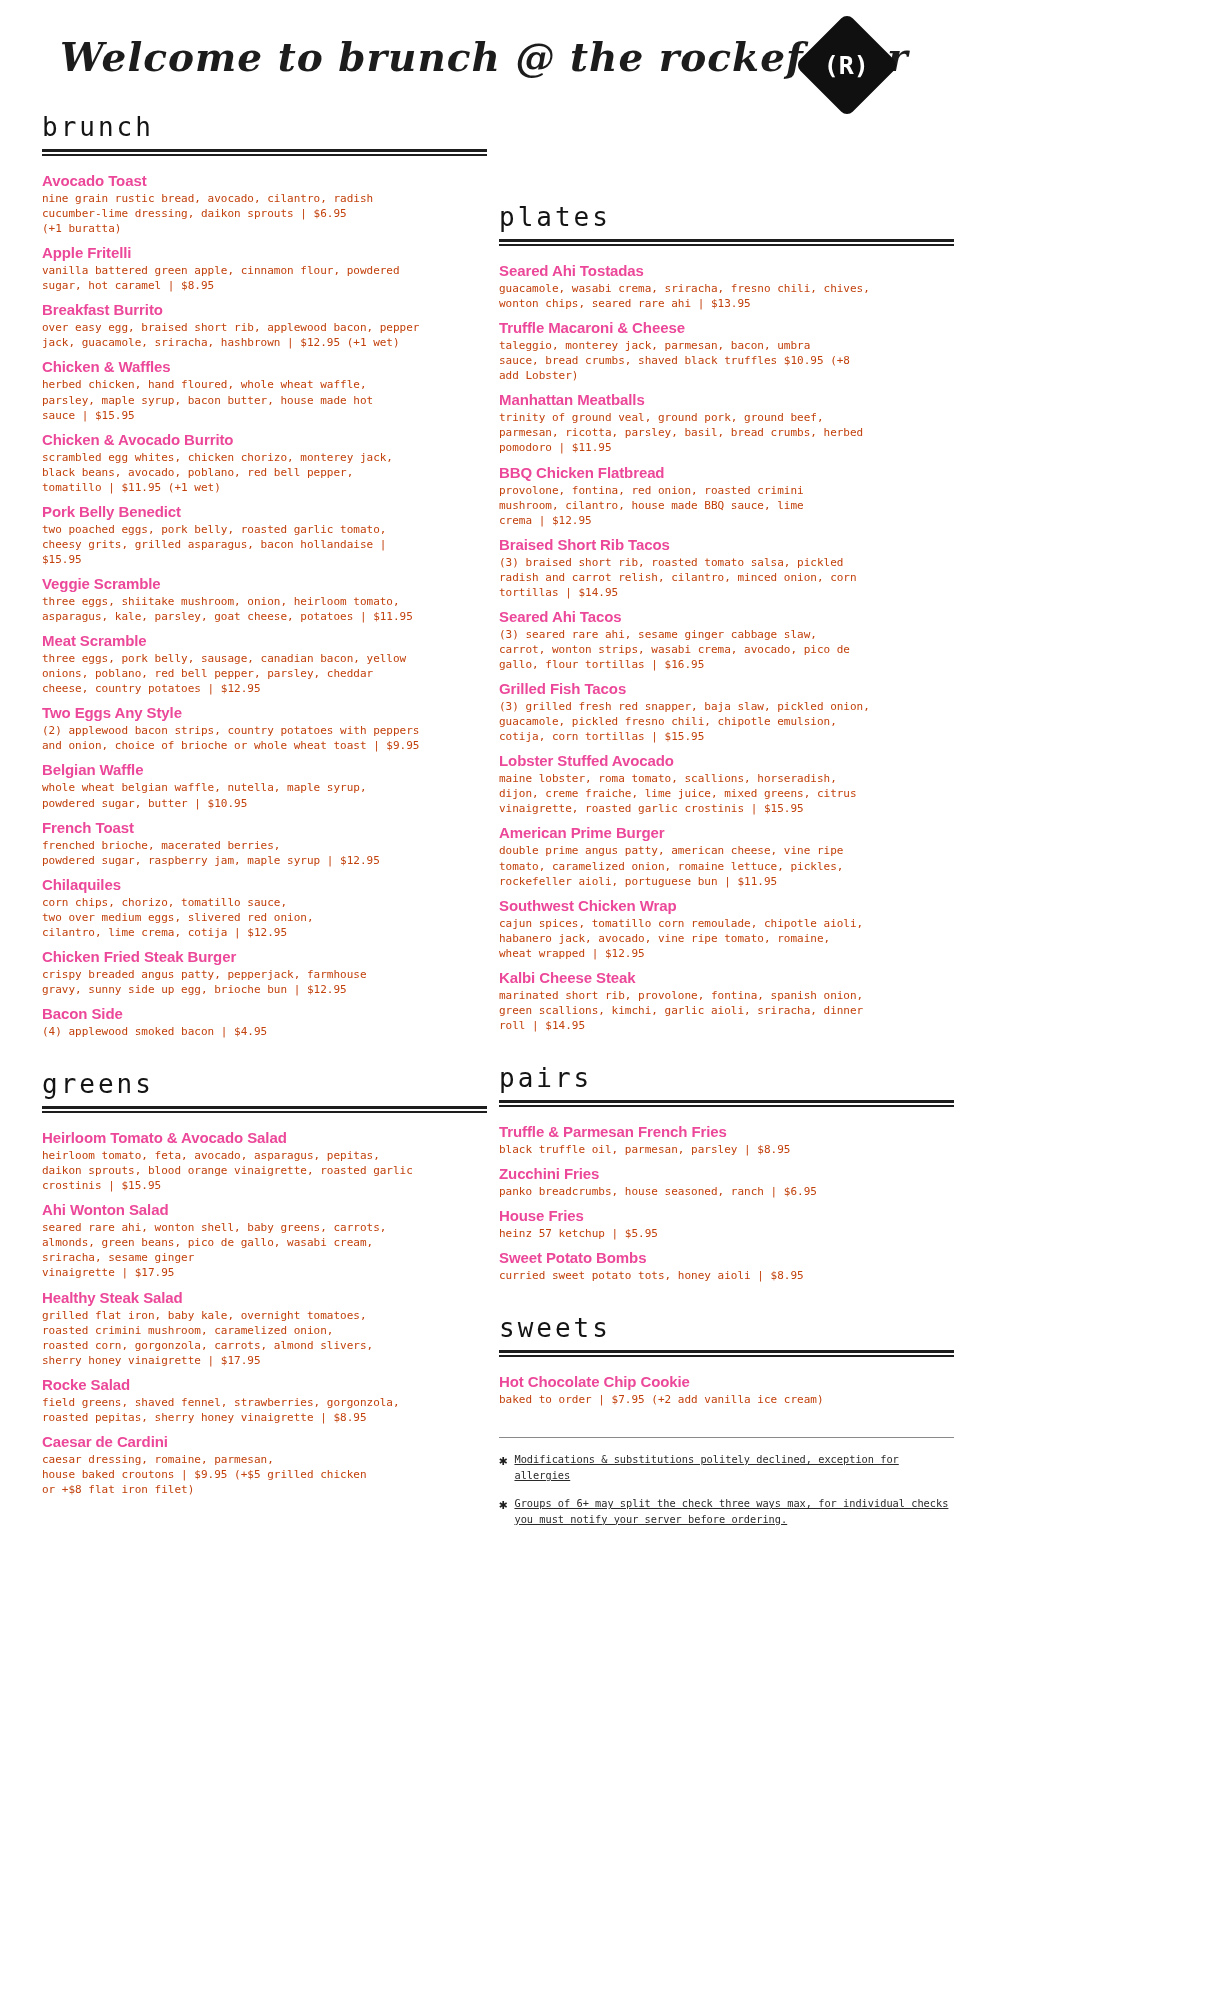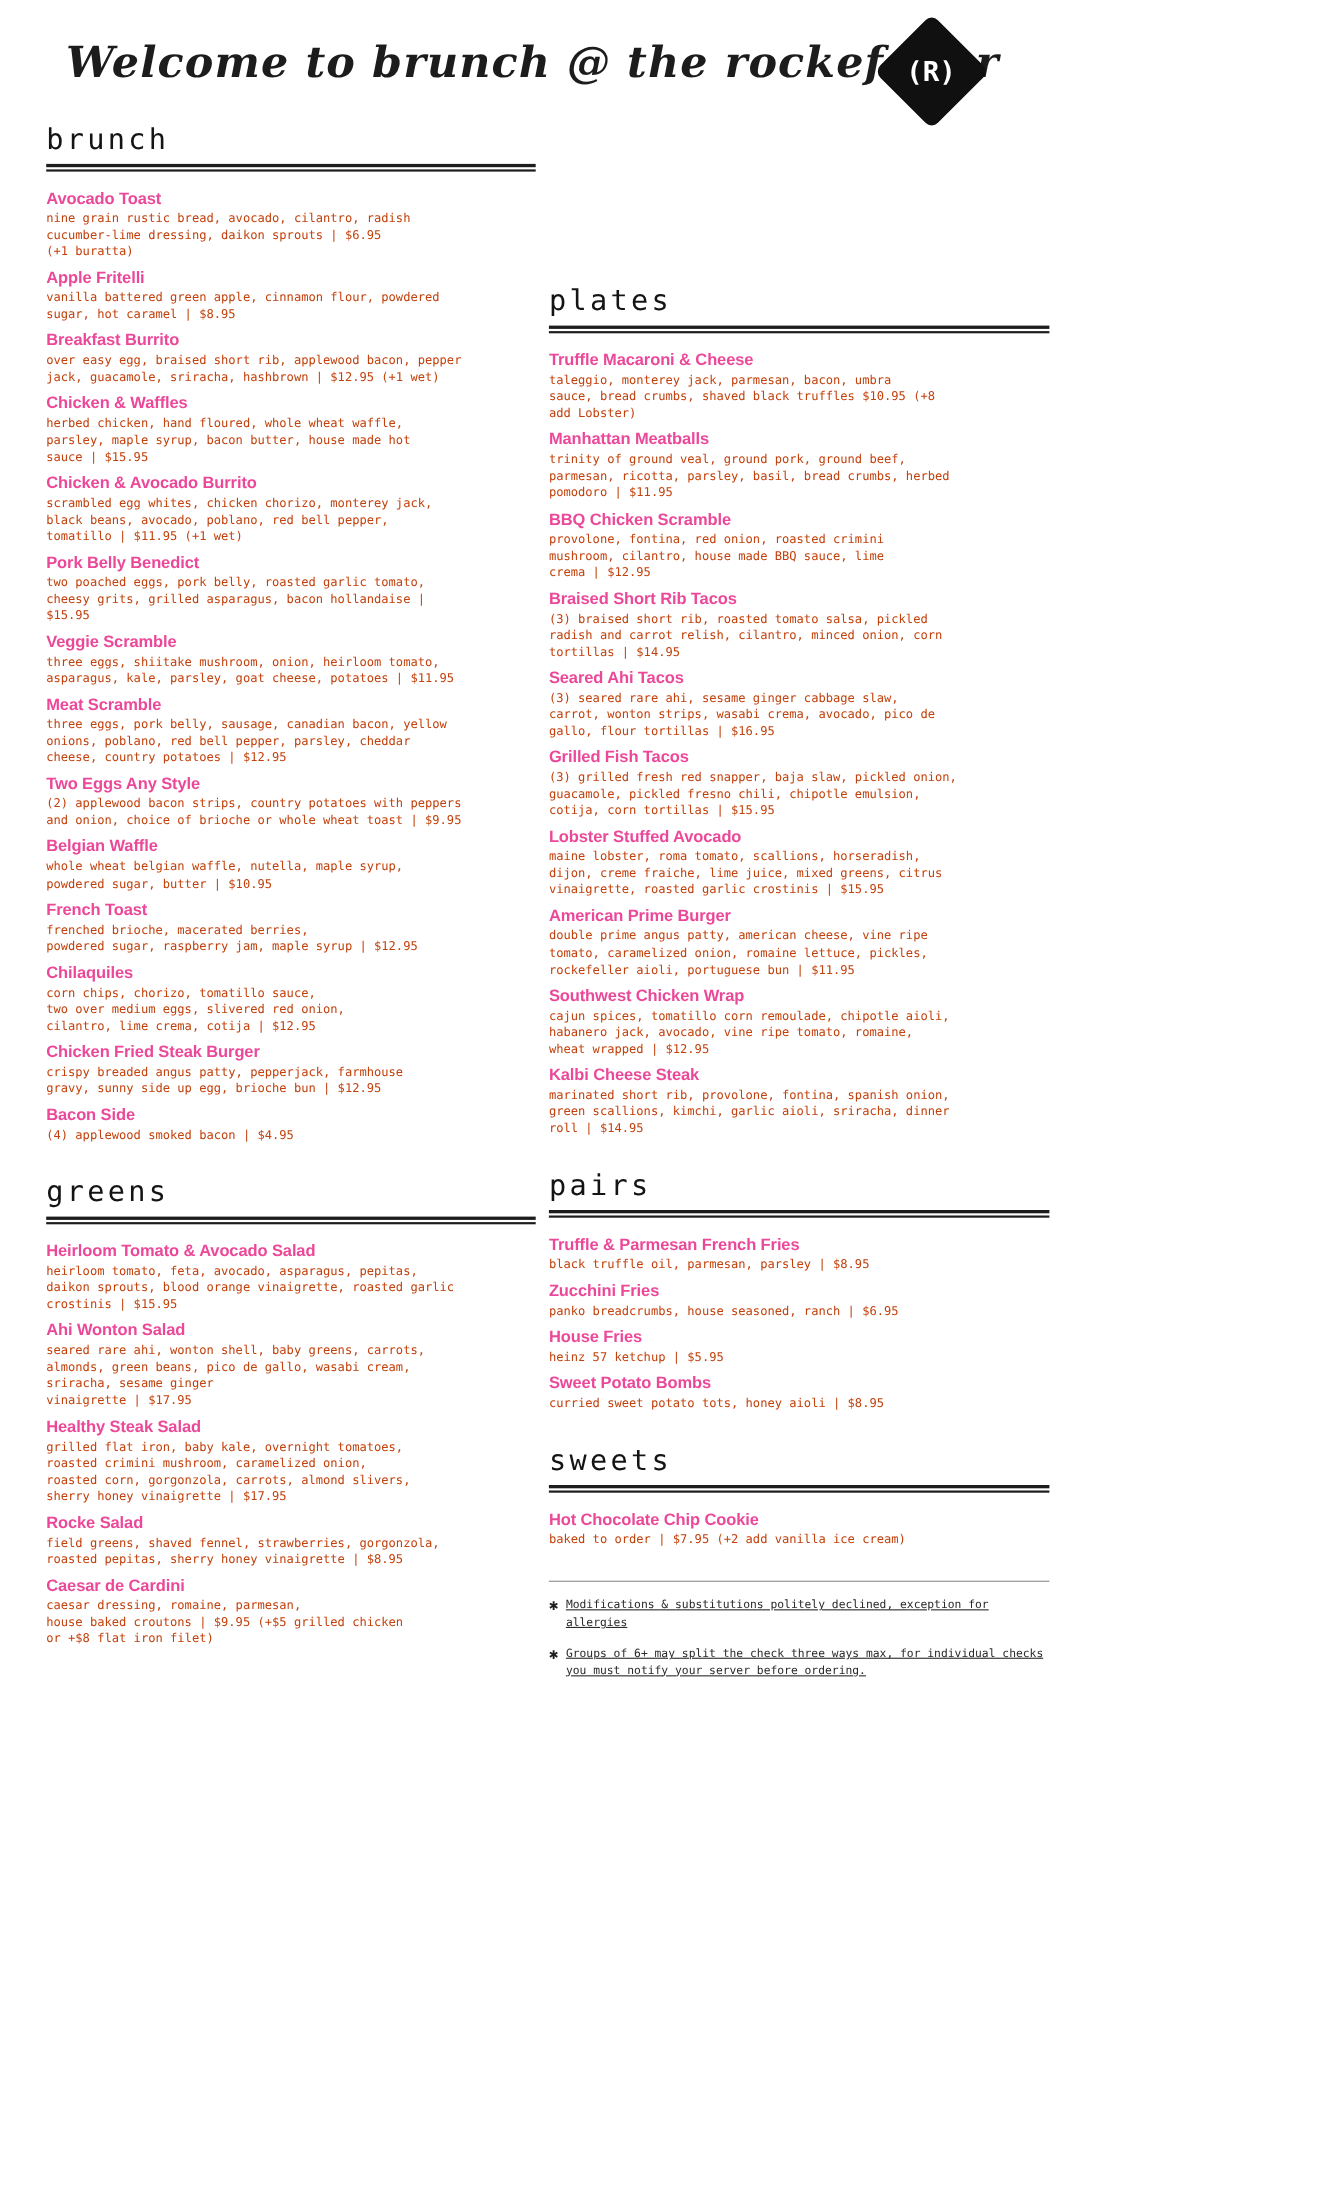--- a/index.html
+++ b/index.html
@@ -231,33 +231,38 @@
           </section>
         </div>
     </div>
 
     <div class="col-right">
       <div id="right-sections">
           <section class="menu-section">
             <h2 class="section-heading">plates</h2>
             <div class="double-rule"></div>
             <div class="menu-item">
+              <div class="item-name">Seared Ahi Tostadas</div>
+              <div class="item-desc">guacamole, wasabi crema, sriracha, fresno chili, chives,
+wonton chips, seared rare ahi | $13.95</div>
+            </div>
+            <div class="menu-item">
               <div class="item-name">Truffle Macaroni &amp; Cheese</div>
               <div class="item-desc">taleggio, monterey jack, parmesan, bacon, umbra
 sauce, bread crumbs, shaved black truffles $10.95 (+8
 add Lobster)</div>
             </div>
             <div class="menu-item">
               <div class="item-name">Manhattan Meatballs</div>
               <div class="item-desc">trinity of ground veal, ground pork, ground beef,
 parmesan, ricotta, parsley, basil, bread crumbs, herbed
 pomodoro | $11.95</div>
             </div>
             <div class="menu-item">
-              <div class="item-name">BBQ Chicken Scramble</div>
+              <div class="item-name">BBQ Chicken Flatbread</div>
               <div class="item-desc">provolone, fontina, red onion, roasted crimini
 mushroom, cilantro, house made BBQ sauce, lime
 crema | $12.95</div>
             </div>
             <div class="menu-item">
               <div class="item-name">Braised Short Rib Tacos</div>
               <div class="item-desc">(3) braised short rib, roasted tomato salsa, pickled
 radish and carrot relish, cilantro, minced onion, corn
 tortillas | $14.95</div>
             </div>

